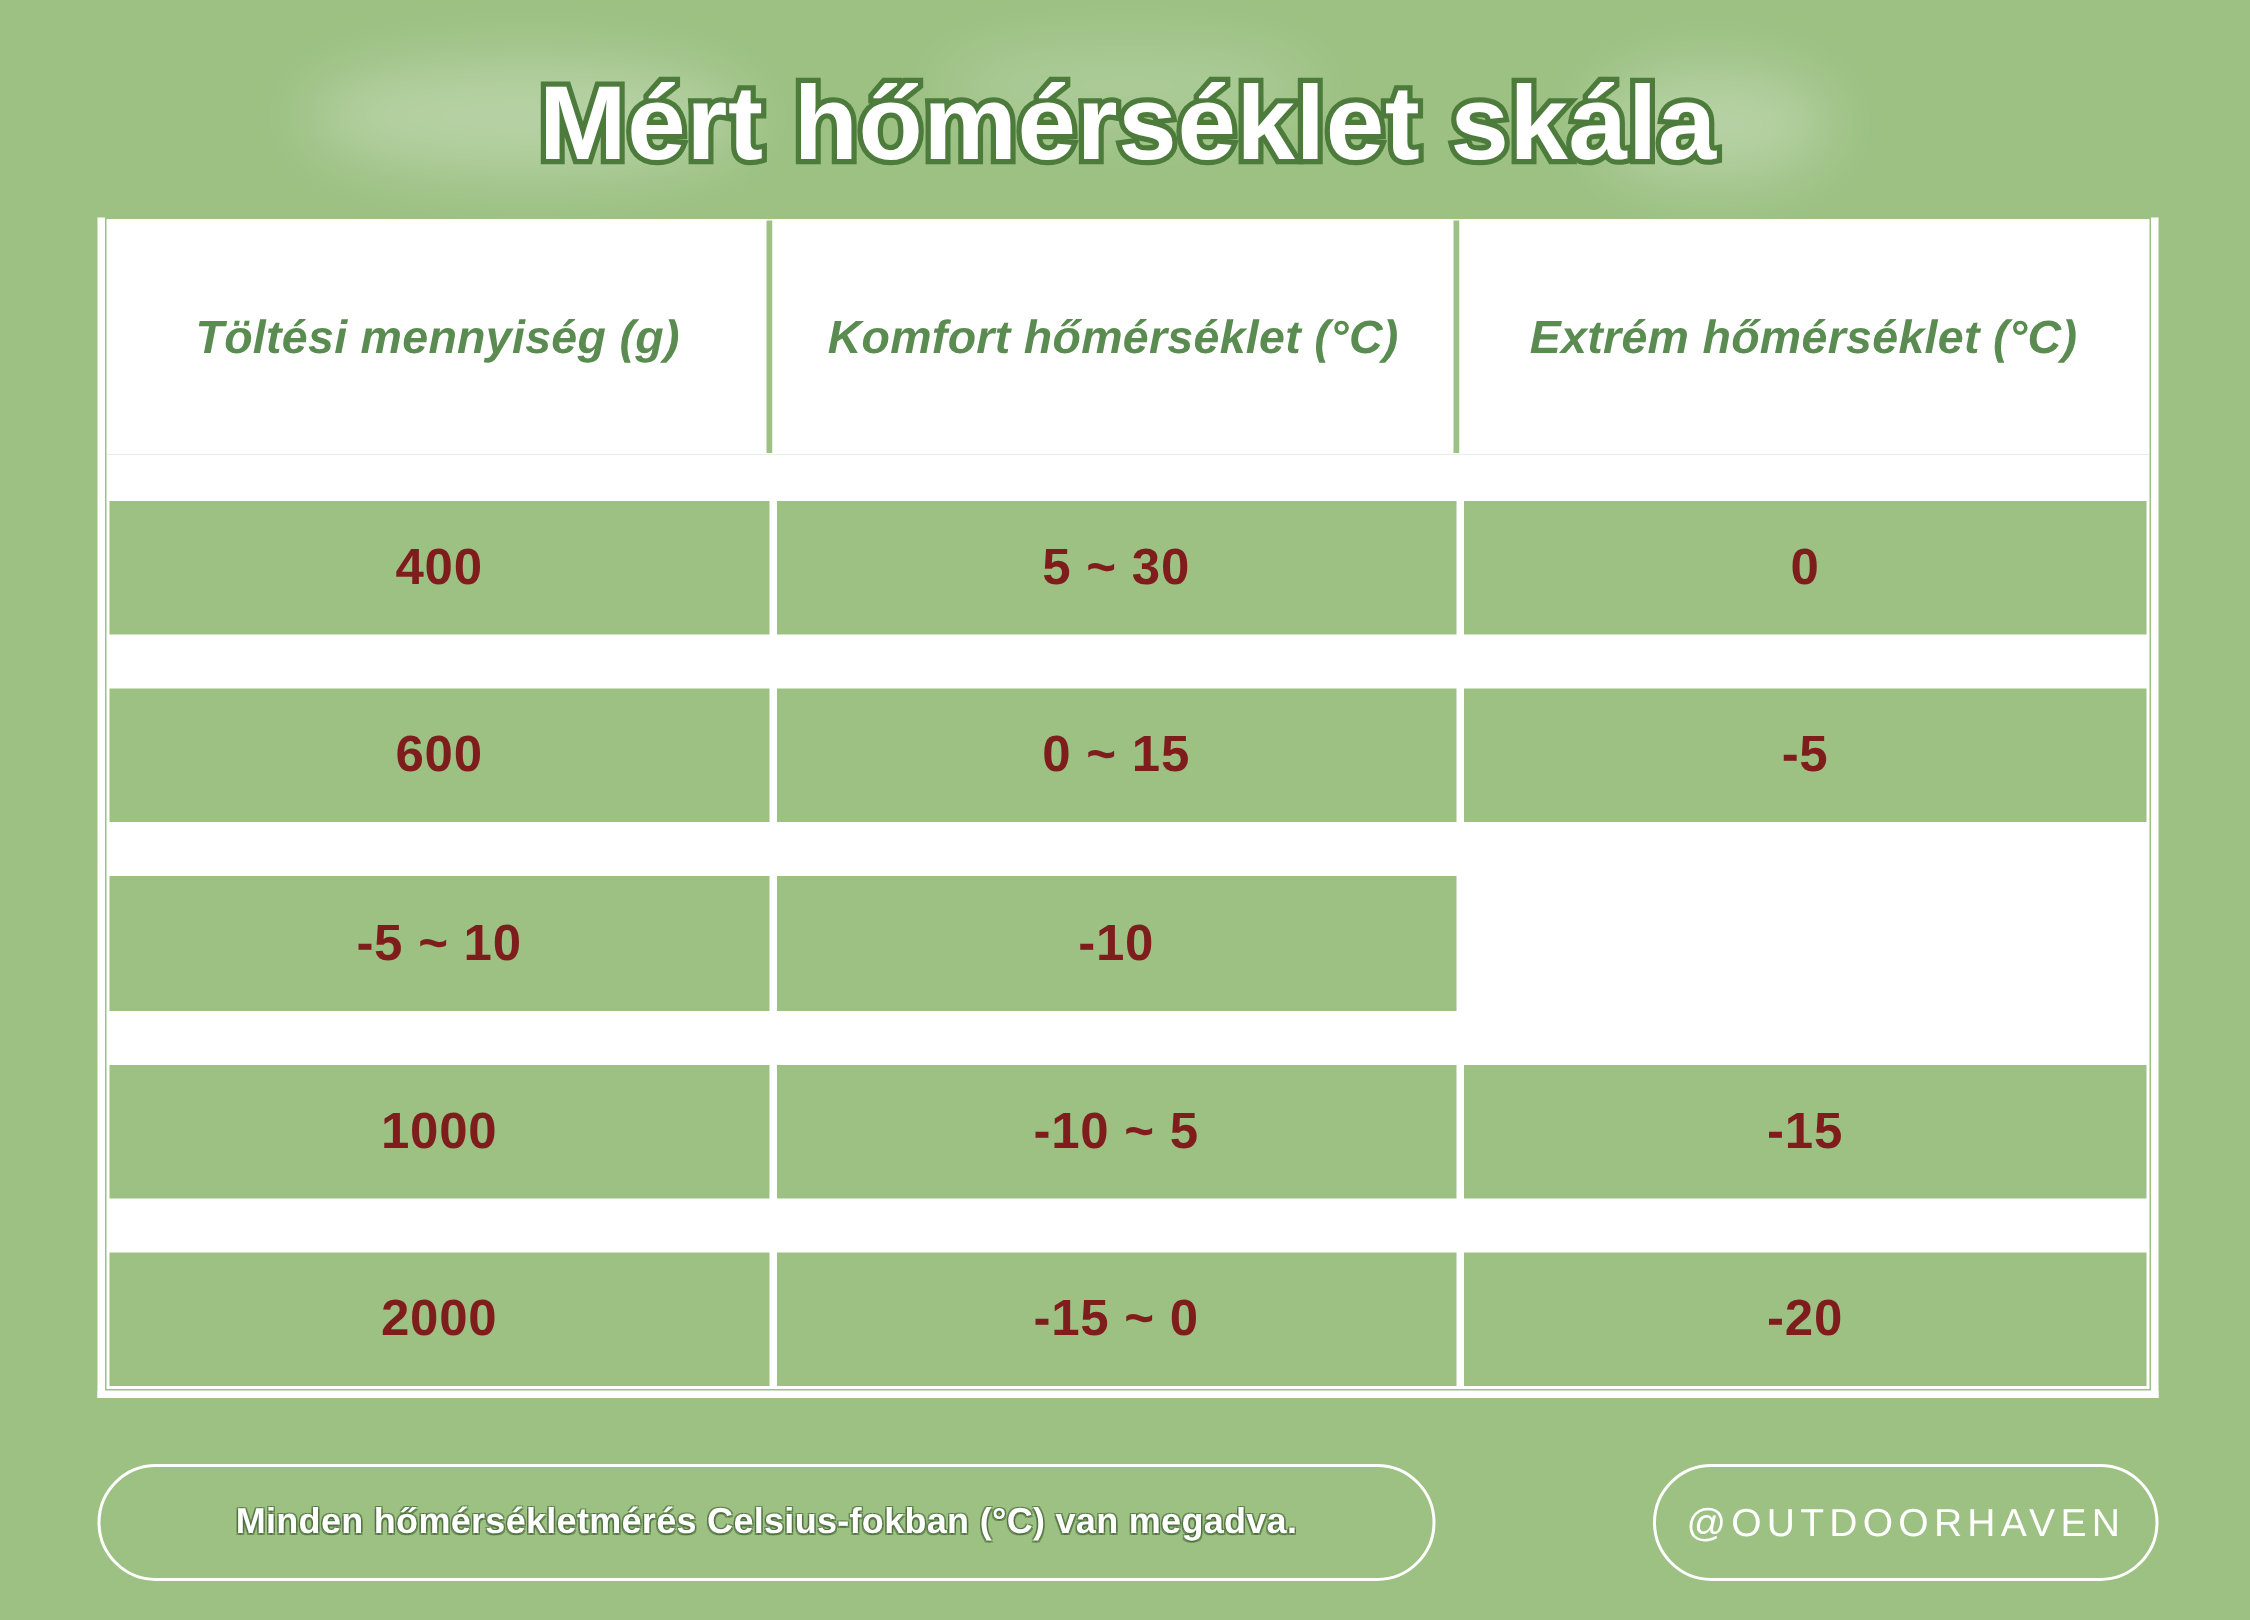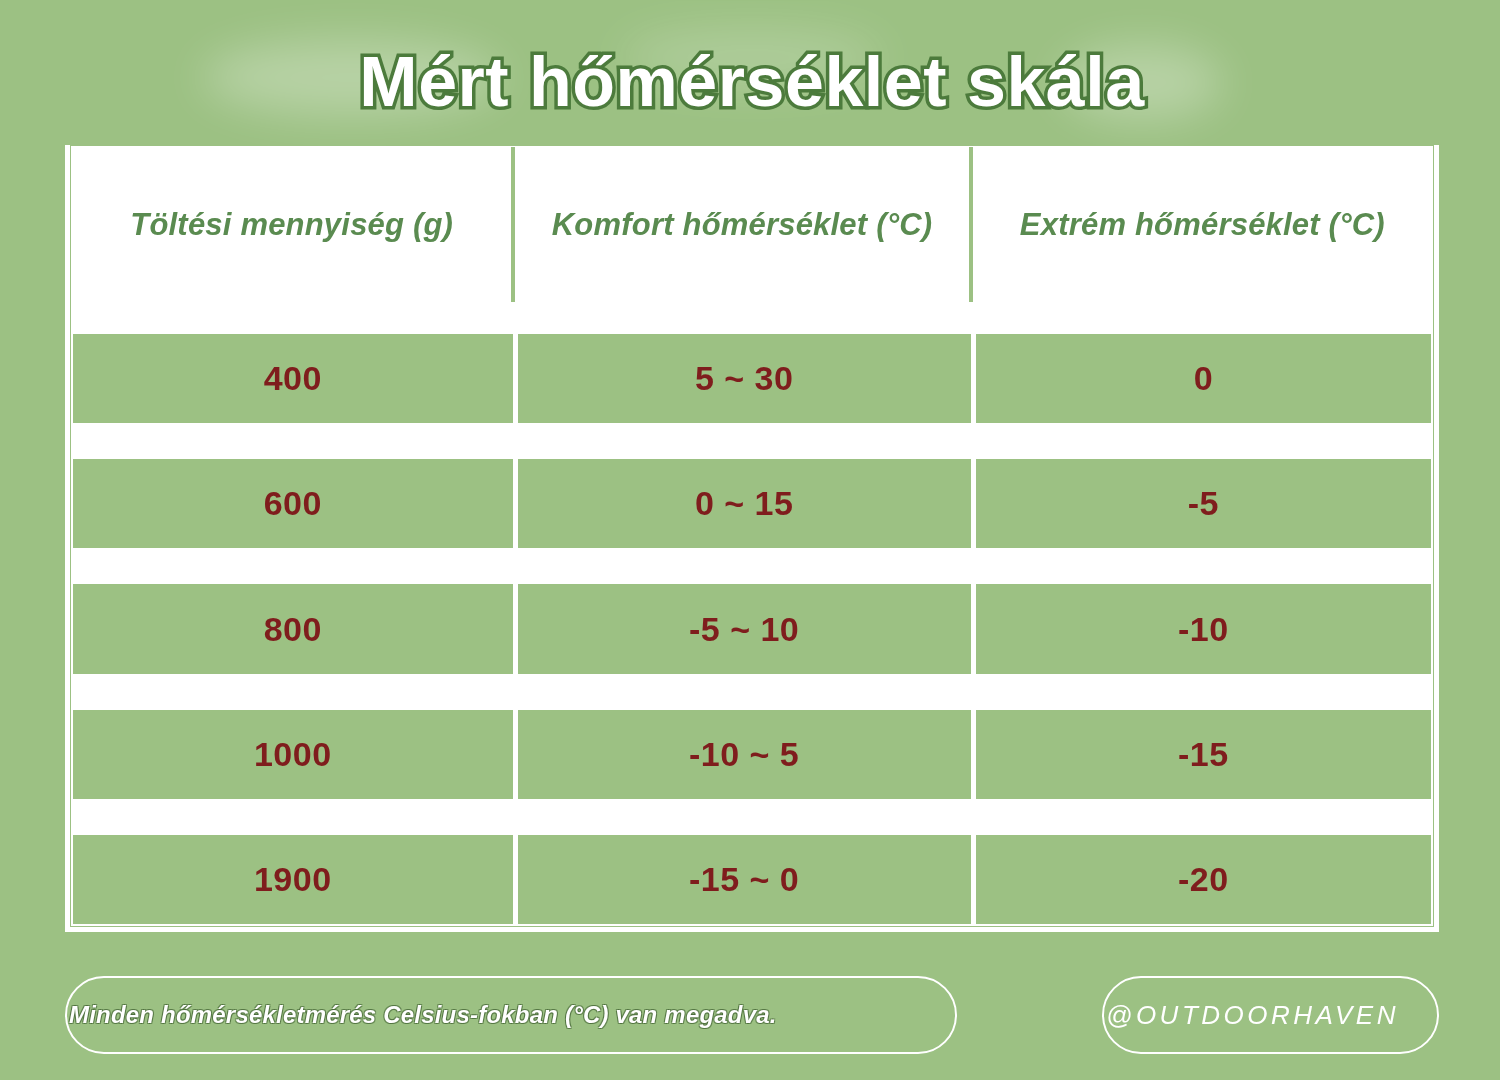--- a/index.html
+++ b/index.html
@@ -120,21 +120,21 @@
 
   
   .pill {
     position: absolute;
     top: 974px;
     height: 78px;
     border: 2.5px solid #ffffff;
     border-radius: 39px;
     display: flex;
     align-items: center;
-    font-style: italic;
+    justify-content: center;
   }
   .note-pill { left: 63px; width: 892px; }
   .note-text {
     color: #ffffff;
     font-size: 24px;
     font-weight: 600;
     letter-spacing: 0.2px;
     text-shadow:
       1px 1px 0 rgba(62,95,48,0.55),
      -1px 1px 0 rgba(62,95,48,0.55),
@@ -175,31 +175,30 @@
         <div class="td">400</div>
         <div class="td">5 ~ 30</div>
         <div class="td">0</div>
       </div>
       <div class="tr">
         <div class="td">600</div>
         <div class="td">0 ~ 15</div>
         <div class="td">-5</div>
       </div>
       <div class="tr">
-        <div class="td">800</div>
         <div class="td">-5 ~ 10</div>
         <div class="td">-10</div>
       </div>
       <div class="tr">
         <div class="td">1000</div>
         <div class="td">-10 ~ 5</div>
         <div class="td">-15</div>
       </div>
       <div class="tr">
-        <div class="td">1900</div>
+        <div class="td">2000</div>
         <div class="td">-15 ~ 0</div>
         <div class="td">-20</div>
       </div>
     </div>
   </div>
 
   <div class="pill note-pill">
     <span class="note-text">Minden hőmérsékletmérés Celsius-fokban (°C) van megadva.</span>
   </div>
 

